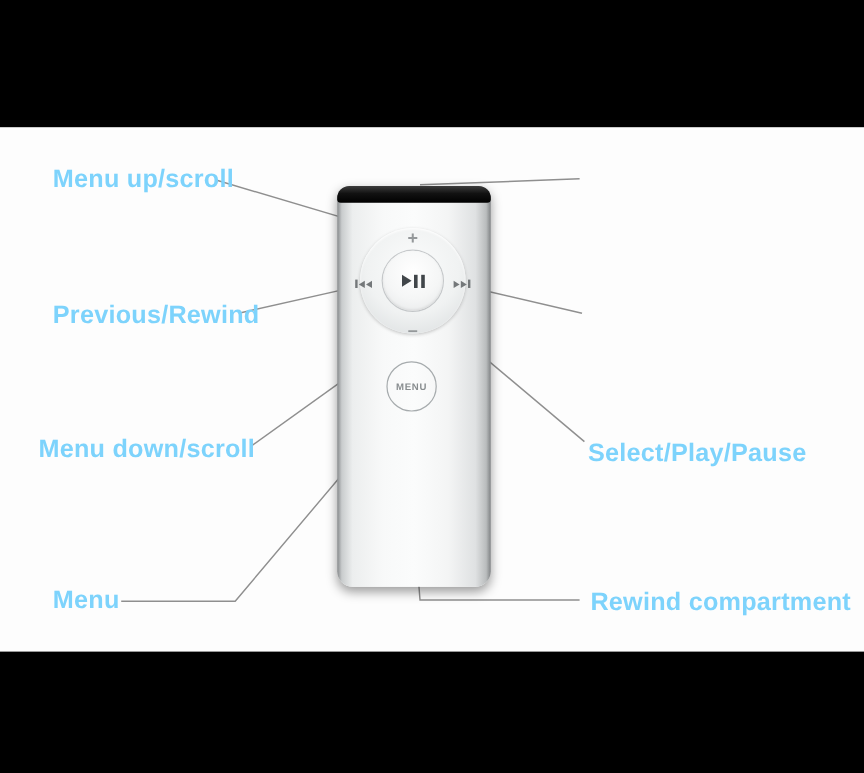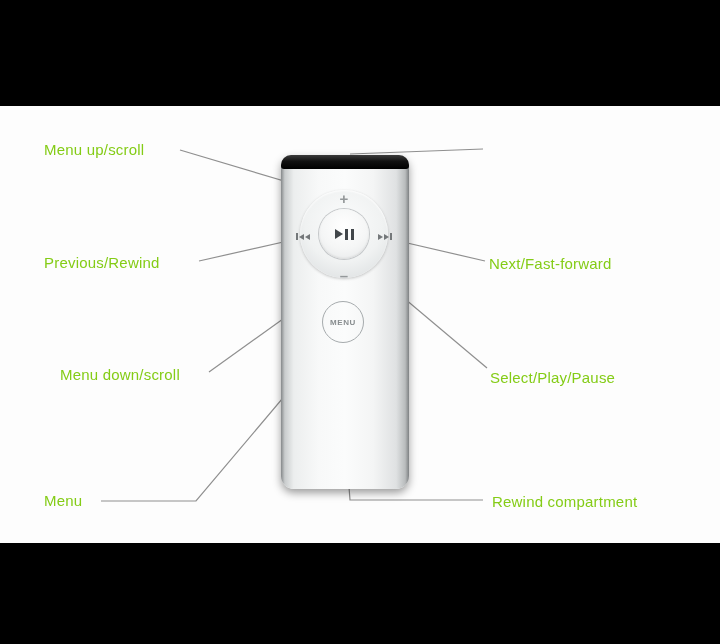--- a/index.html
+++ b/index.html
@@ -9,23 +9,23 @@
     background:#000;
     overflow:hidden;
     font-family:"Liberation Sans", sans-serif;
   }
   #canvas{
     position:absolute;left:0;top:106px;width:720px;height:437px;
     background:#fdfdfd;
   }
   .label{
     position:absolute;
-    font-size:15px;
-    font-weight:400;
-    color:#84cc16;
+    font-size:21px;
+    font-weight:700;
+    color:#7dd3fc;
     letter-spacing:0.2px;
     white-space:nowrap;
     line-height:22px;
   }
   #leader-lines{
     position:absolute;left:0;top:0;width:720px;height:644px;
     pointer-events:none;
   }
   #leader-lines path{
     fill:none;stroke:#8f8f8f;stroke-width:1.2;
@@ -136,19 +136,18 @@
       <div class="bar"></div>
     </div>
   </div>
 
   <div id="menu-button">
     <span class="menu-text">MENU</span>
   </div>
 
   <div class="label" style="left:44px;top:139px;">Menu up/scroll</div>
   <div class="label" style="left:44px;top:252px;">Previous/Rewind</div>
-  <div class="label" style="left:489px;top:253px;">Next/Fast-forward</div>
-  <div class="label" style="left:60px;top:364px;">Menu down/scroll</div>
+  <div class="label" style="left:32px;top:364px;">Menu down/scroll</div>
   <div class="label" style="left:490px;top:367px;text-align:right;">Select/Play/Pause</div>
   <div class="label" style="left:44px;top:490px;">Menu</div>
   <div class="label" style="left:492px;top:491px;">Rewind compartment</div>
 
 </div>
 
 </body></html>

